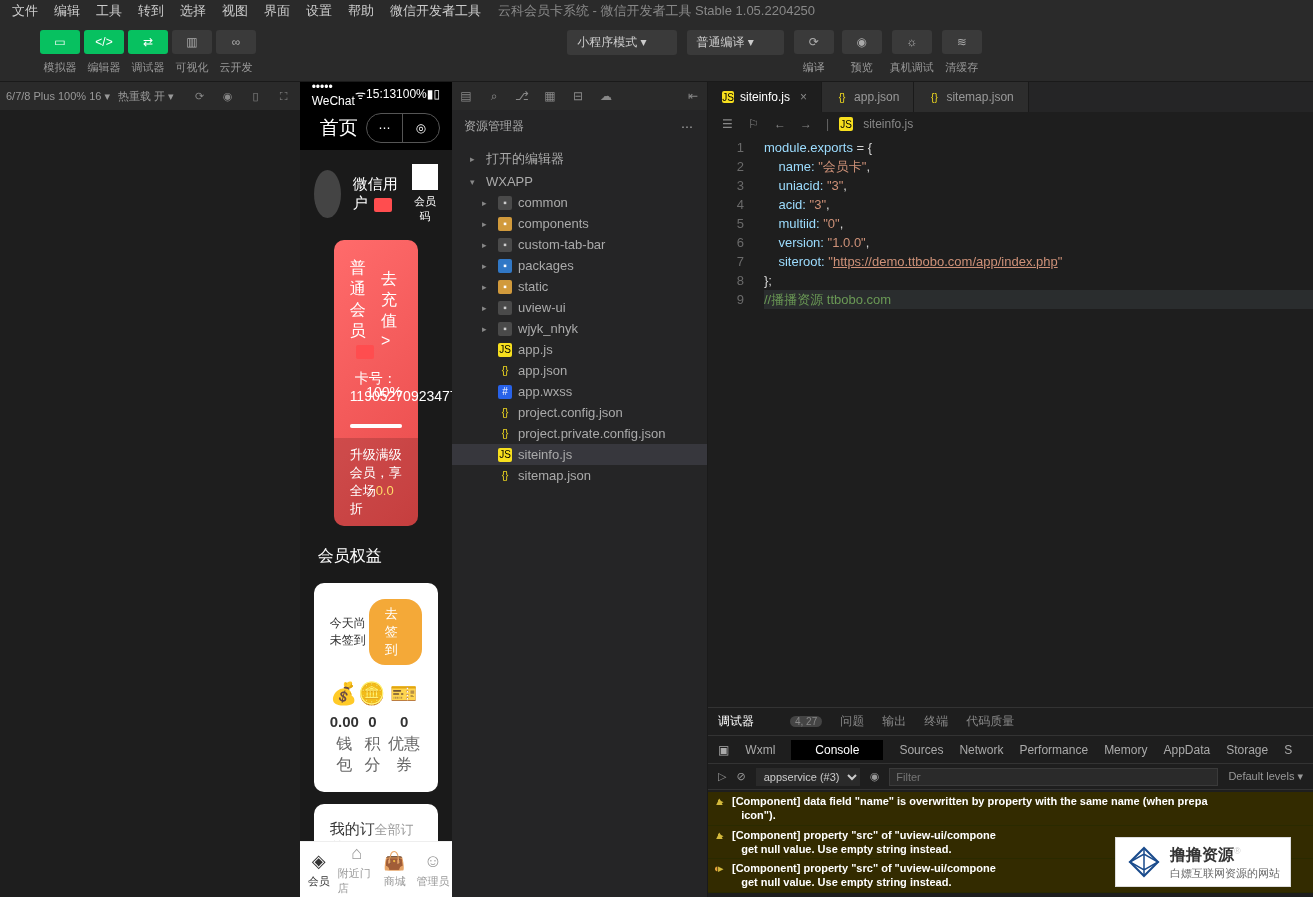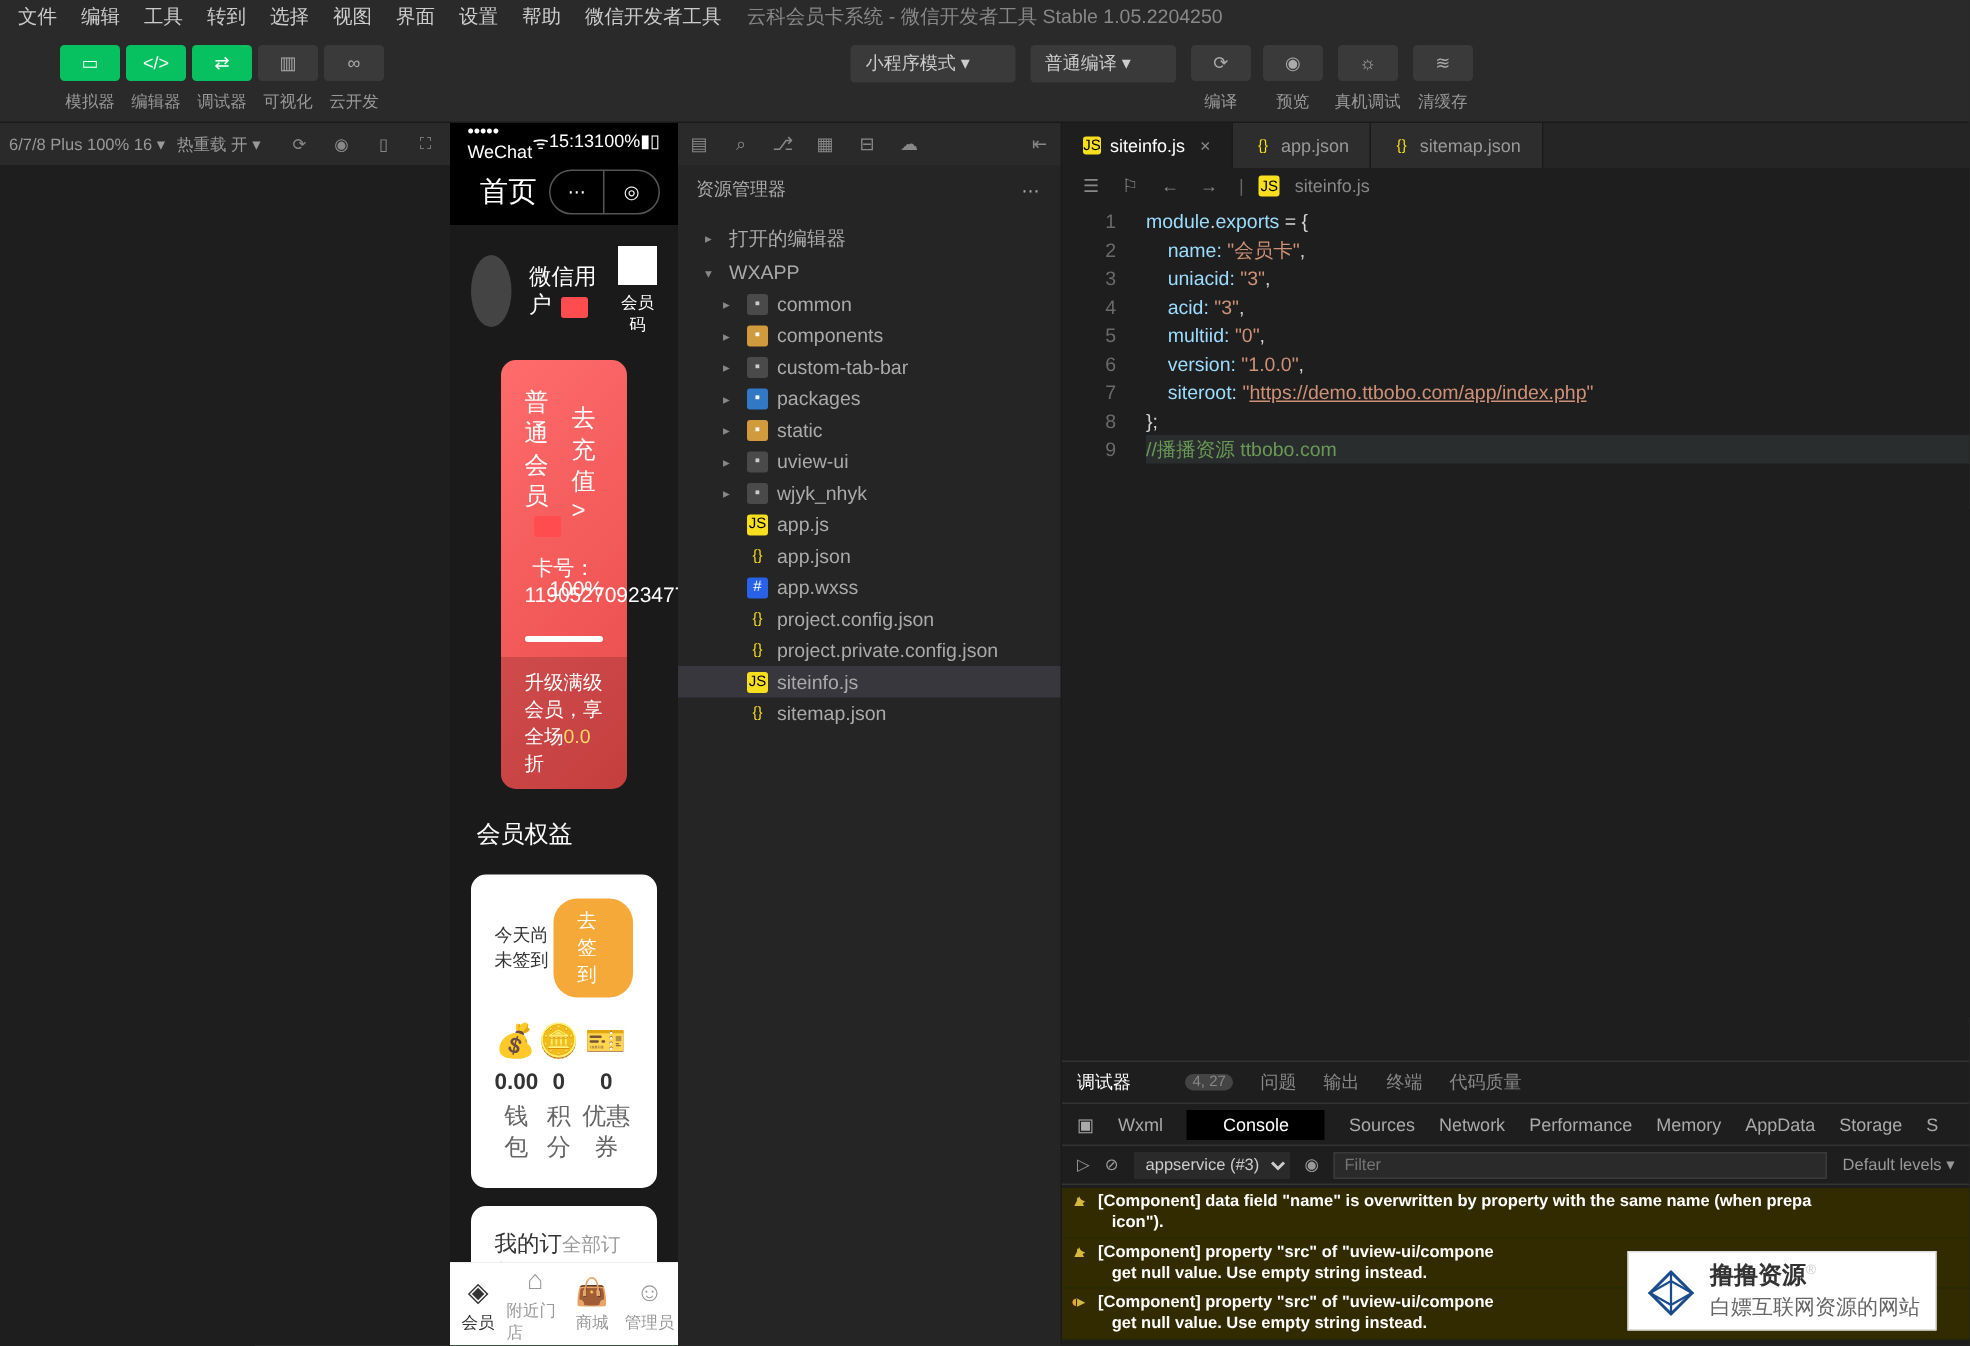--- a/index.html
+++ b/index.html
@@ -115,21 +115,21 @@
 .log-line{padding:2px 10px 2px 24px;color:#d4b93c;background:#332b00;position:relative;border-bottom:1px solid #2a2a00;line-height:1.3}
 .log-line .tri{position:absolute;left:10px;color:#d4b93c}
 .log-line .warn-ico{position:absolute;left:0;color:#d4b93c;padding-left:6px}
 .log-line .bold{color:#fff;font-weight:600}
 .watermark{position:absolute;right:22px;bottom:10px;background:#fff;padding:6px 10px;display:flex;align-items:flex-end;gap:8px;border:1px solid #ddd}
 .watermark .logo{width:36px;height:36px;position:relative}
 .watermark .logo svg{width:36px;height:36px}
 .watermark .txt{font-size:12px;line-height:1.3}
 .watermark .big{font-size:16px;font-weight:700;color:#333}
 .watermark .reg{font-size:9px;position:relative;top:-6px}
-.watermark .small{font-size:14px;color:#666}
+.watermark .small{font-size:11px;color:#666}
 </style>
 </head>
 <body>
 
 <div class="menubar">
   <span>文件</span>
   <span>编辑</span>
   <span>工具</span>
   <span>转到</span>
   <span>选择</span>

